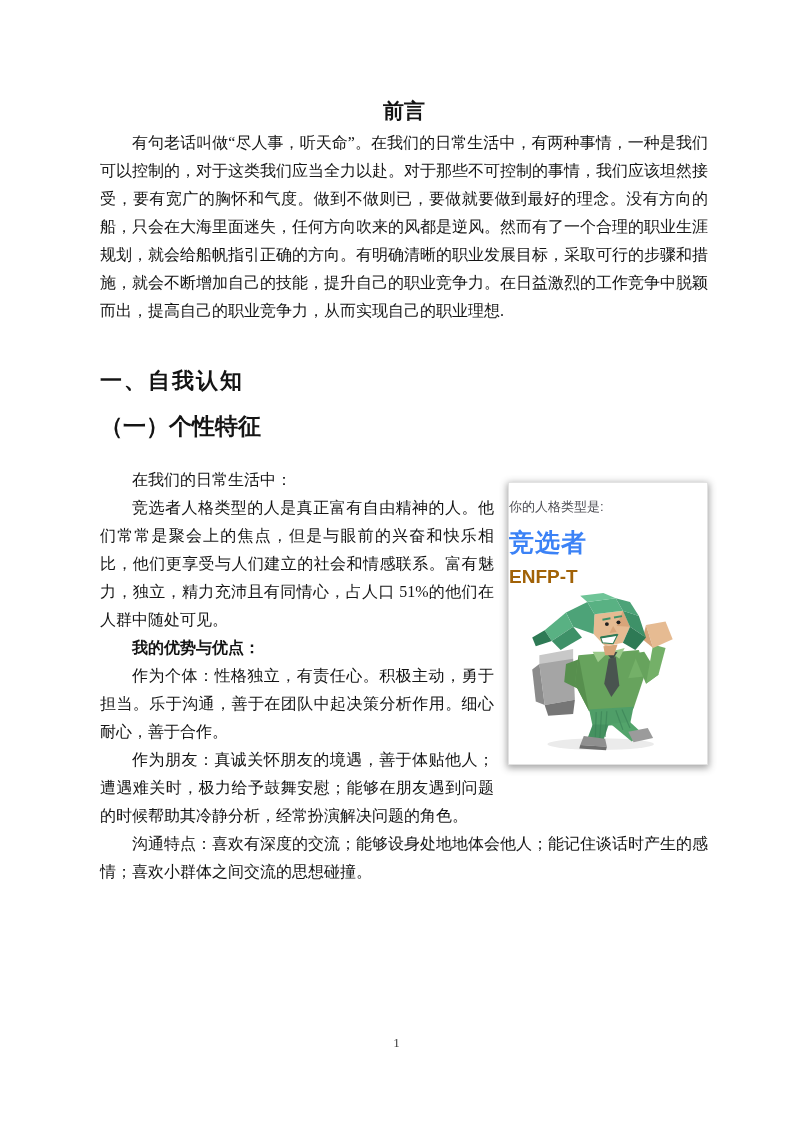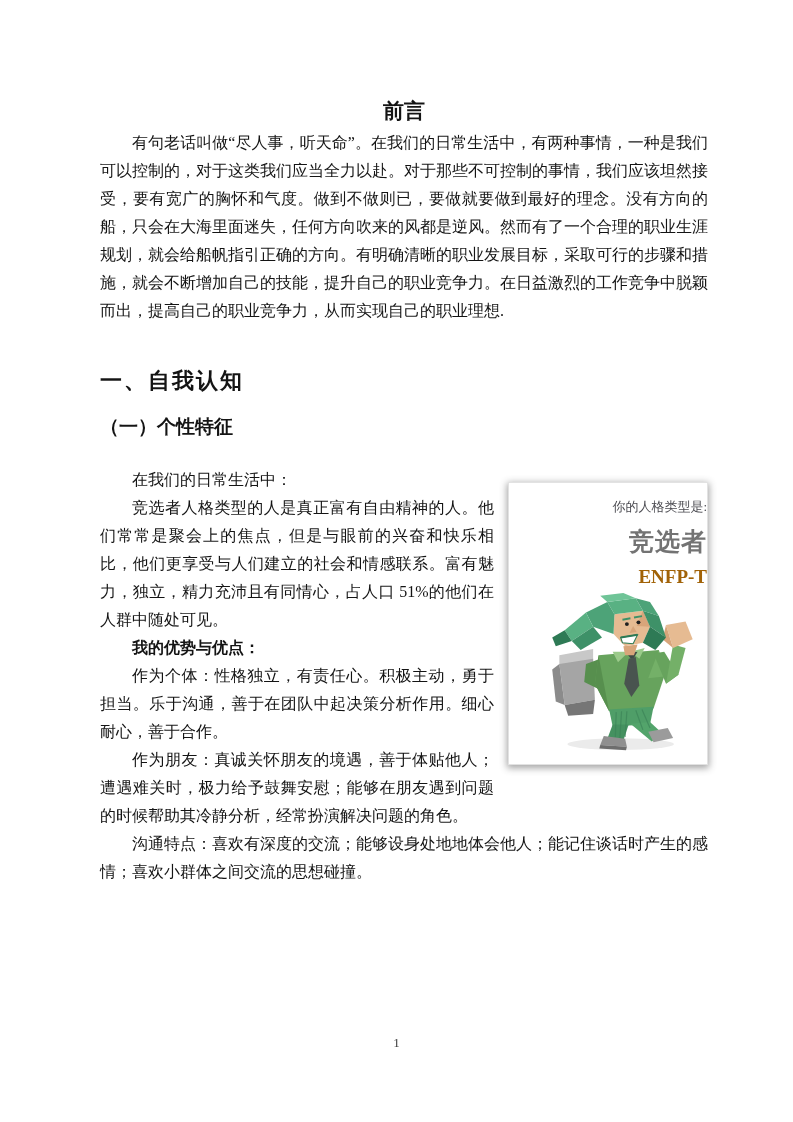--- a/index.html
+++ b/index.html
@@ -38,51 +38,50 @@
   h2.h-main {
     margin: 41px 0 8px 0;
     font-family: "Liberation Sans", "DejaVu Sans", sans-serif;
     font-size: 22px;
     font-weight: bold;
     line-height: 30px;
     letter-spacing: 2px;
   }
   h3.h-sub {
     margin: 18px 0 0 0;
-    font-size: 19px;
+    font-size: 23px;
     font-weight: bold;
     line-height: 26px;
   }
   .selfknow { margin-top: 26px; }
   .bold-label { font-weight: bold; }
   .personality-card {
     float: right;
     width: 200px;
     height: 283px;
     margin: 16px 0 14px 14px;
     background: #ffffff;
     border: 1px solid #e2e2e2;
     box-shadow: 0 2px 7px 1px rgba(50,50,50,0.45);
-    text-align: right;
-    font-family: Liberation Serif, serif;
+    text-align: left;
+    font-family: Liberation Sans, sans-serif;
     padding-top: 15px;
   }
   .card-label {
     font-size: 13px;
     line-height: 17px;
     color: #4c4c52;
   }
   .card-type-name {
     margin-top: 11px;
     font-size: 25px;
     font-weight: bold;
     line-height: 32px;
-    color: #737373;
+    color: #3b82f6;
     letter-spacing: 1px;
-    padding-left: 20px;
   }
   .card-type-code {
     margin-top: 7px;
     font-size: 19px;
     font-weight: bold;
     line-height: 24px;
     color: #a16207;
   }
   .card-illustration { margin-top: 4px; }
   .page-number {

